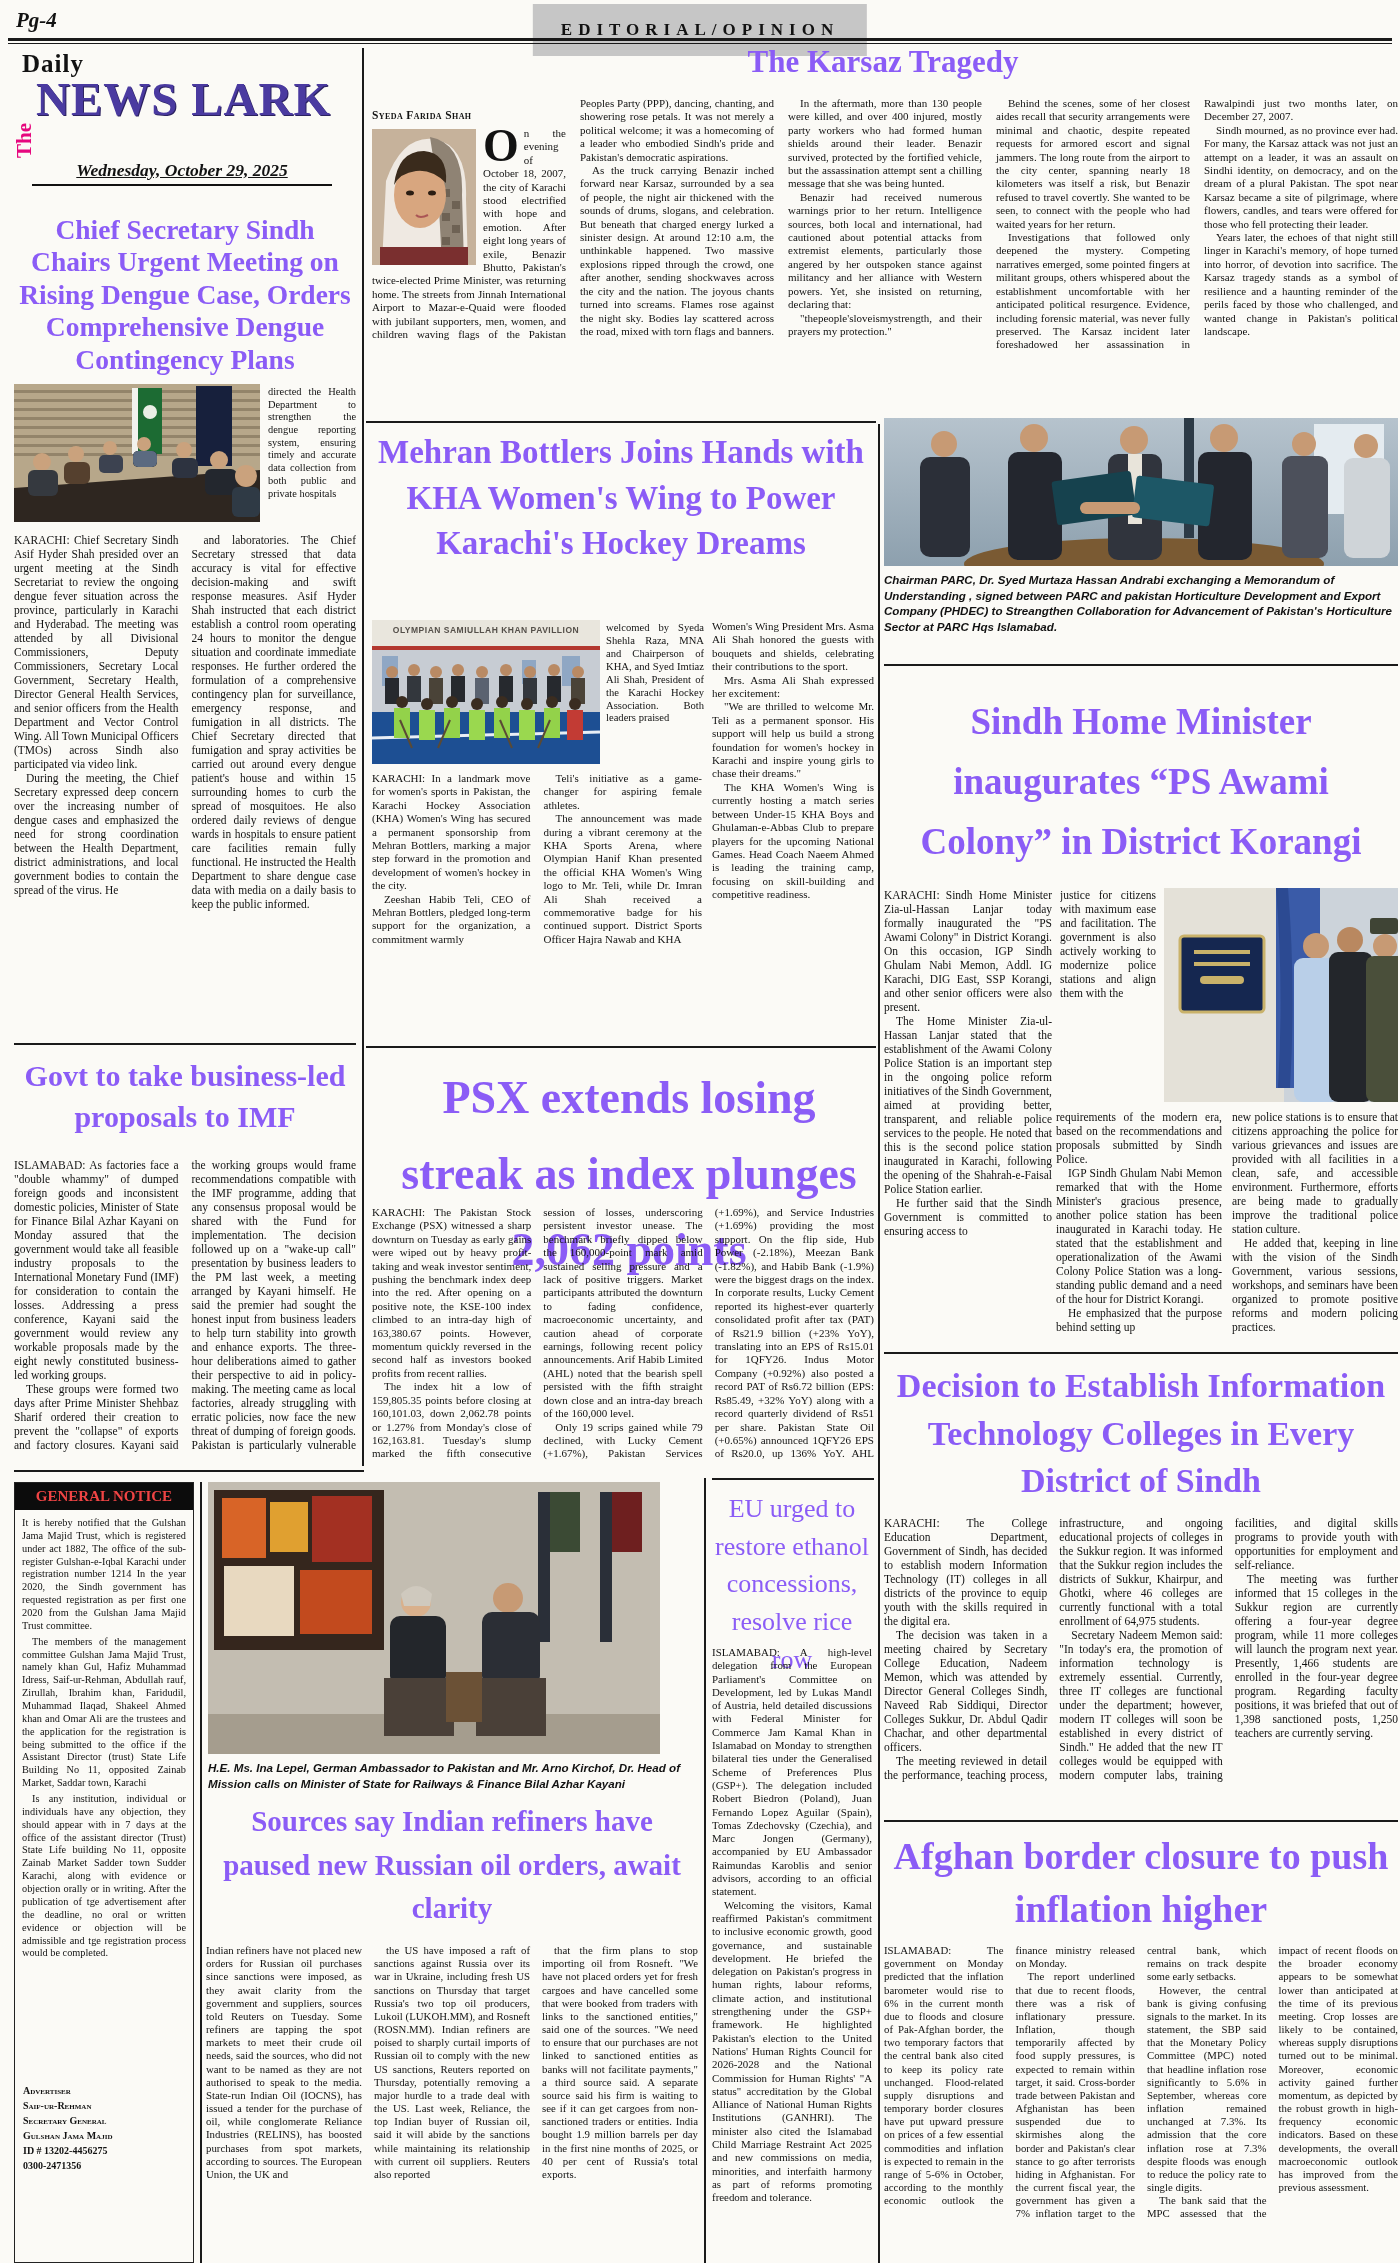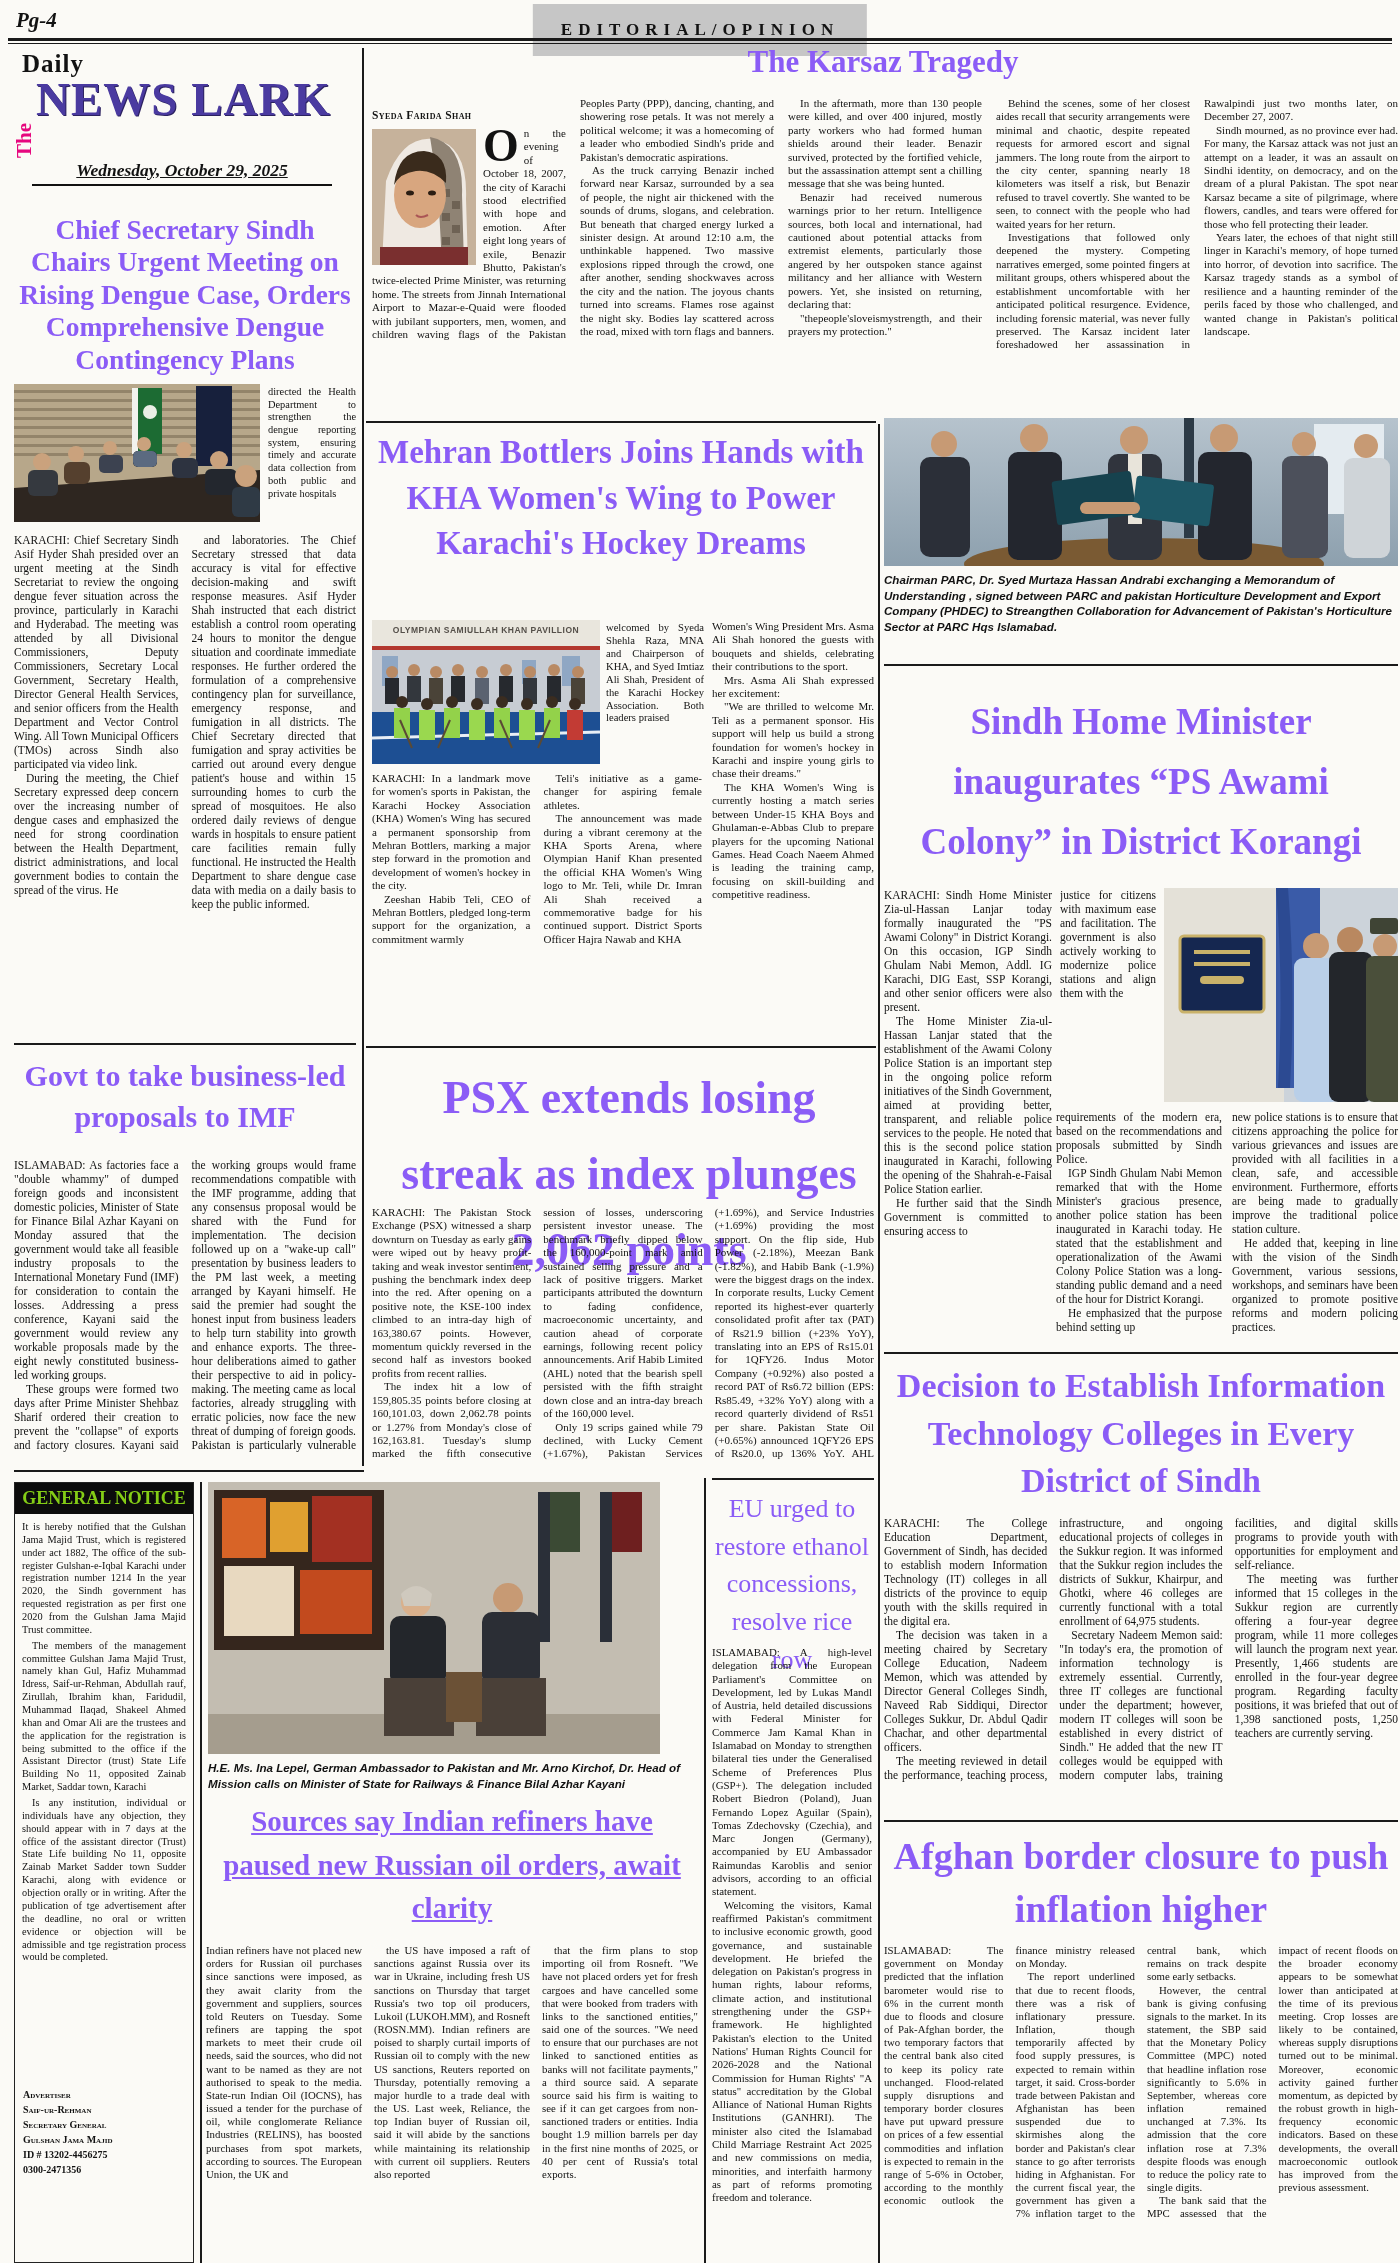--- a/index.html
+++ b/index.html
@@ -308,21 +308,21 @@
 
   <div class="abs hl" style="left:884px;top:1830px;width:514px;font-size:38px;line-height:1.4;">Afghan border closure to push inflation higher</div>
   <div class="abs bt c4" style="left:884px;top:1944px;width:514px;height:312px;font-size:10.8px;">
       <p>ISLAMABAD: The government on Monday predicted that the inflation barometer would rise to 6% in the current month due to floods and closure of Pak-Afghan border, the two temporary factors that the central bank also cited to keep its policy rate unchanged. Flood-related supply disruptions and temporary border closures have put upward pressure on prices of a few essential commodities and inflation is expected to remain in the range of 5-6% in October, according to the monthly economic outlook the finance ministry released on Monday.</p>
       <p>The report underlined that due to recent floods, there was a risk of inflationary pressure. Inflation, though temporarily affected by food supply pressures, is expected to remain within target, it said. Cross-border trade between Pakistan and Afghanistan has been suspended due to skirmishes along the border and Pakistan's clear stance to go after terrorists hiding in Afghanistan. For the current fiscal year, the government has given a 7% inflation target to the central bank, which remains on track despite some early setbacks.</p>
       <p>However, the central bank is giving confusing signals to the market. In its statement, the SBP said that the Monetary Policy Committee (MPC) noted that headline inflation rose significantly to 5.6% in September, whereas core inflation remained unchanged at 7.3%. Its admission that the core inflation rose at 7.3% despite floods was enough to reduce the policy rate to single digits.</p>
       <p>The bank said that the MPC assessed that the impact of recent floods on the broader economy appears to be somewhat lower than anticipated at the time of its previous meeting. Crop losses are likely to be contained, whereas supply disruptions turned out to be minimal. Moreover, economic activity gained further momentum, as depicted by the robust growth in high-frequency economic indicators. Based on these developments, the overall macroeconomic outlook has improved from the previous assessment.</p>
     </div>
 
   <div class="abs" style="left:14px;top:1482px;width:180px;height:781px;border:1px solid #222;background:#fbfaf6;box-sizing:border-box;">
-    <div style="background:#0c0c0c;color:#84cc16;text-align:center;font-weight:700;font-size:18px;padding:5px 0;">GENERAL NOTICE</div>
+    <div style="background:#0c0c0c;color:#ef4444;text-align:center;font-weight:700;font-size:15px;padding:5px 0;">GENERAL NOTICE</div>
     <div class="smallbt" style="padding:7px 7px 4px 7px;height:560px;overflow:hidden;">
         <p>It is hereby notified that the Gulshan Jama Majid Trust, which is registered under act 1882, The office of the sub-register Gulshan-e-Iqbal Karachi under registration number 1214 In the year 2020, the Sindh government has requested registration as per first one 2020 from the Gulshan Jama Majid Trust committee.</p>
         <p>The members of the management committee Gulshan Jama Majid Trust, namely khan Gul, Hafiz Muhammad Idress, Saif-ur-Rehman, Abdullah rauf, Zirullah, Ibrahim khan, Faridudil, Muhammad Ilaqad, Shakeel Ahmed khan and Omar Ali are the trustees and the application for the registration is being submitted to the office if the Assistant Director (trust) State Life Building No 11, opposited Zainab Market, Saddar town, Karachi</p>
         <p>Is any institution, individual or individuals have any objection, they should appear with in 7 days at the office of the assistant director (Trust) State Life building No 11, opposite Zainab Market Sadder town Sudder Karachi, along with evidence or objection orally or in writing. After the publication of tge advertisement after the deadline, no oral or written evidence or objection will be admissible and tge registration process would be completed.</p>
       </div>
     <div class="lines" style="padding:2px 8px;font-size:10px;font-weight:700;font-variant:small-caps;line-height:1.5;">
         <p>Advertiser</p>
         <p>Saif-ur-Rehman</p>
         <p>Secretary General</p>
         <p>Gulshan Jama Majid</p>
@@ -352,21 +352,21 @@
         <path d="M193 112 Q208 96 224 112 L222 124 L196 124 Z" fill="#cfc9be"></path>
       <rect x="182" y="134" width="56" height="70" rx="10" fill="#23262b"></rect>
       <circle cx="300" cy="116" r="15" fill="#c79a74"></circle>
       <rect x="274" y="130" width="58" height="74" rx="10" fill="#2b2e35"></rect>
       <rect x="176" y="196" width="70" height="58" fill="#4a4038"></rect>
         <rect x="268" y="196" width="70" height="58" fill="#4a4038"></rect>
       <rect x="238" y="190" width="36" height="50" fill="#6b5136"></rect>
     </svg>
   </div>
   <div class="abs cap" style="left:208px;top:1760px;width:492px;font-size:11.6px;">H.E. Ms. Ina Lepel, German Ambassador to Pakistan and Mr. Arno Kirchof, Dr. Head of Mission calls on Minister of State for Railways &amp; Finance Bilal Azhar Kayani</div>
-  <div class="abs hl" style="left:206px;top:1800px;width:492px;font-size:29px;line-height:1.5;text-decoration:underline;">Sources say Indian refiners have paused new Russian oil orders, await clarity</div>
+  <div class="abs hl" style="left:206px;top:1800px;width:492px;font-size:29px;line-height:1.5;">Sources say Indian refiners have paused new Russian oil orders, await clarity</div>
   <div class="abs bt c3" style="left:206px;top:1944px;width:492px;height:312px;font-size:10.8px;">
       <p>Indian refiners have not placed new orders for Russian oil purchases since sanctions were imposed, as they await clarity from the government and suppliers, sources told Reuters on Tuesday. Some refiners are tapping the spot markets to meet their crude oil needs, said the sources, who did not want to be named as they are not authorised to speak to the media. State-run Indian Oil (IOCNS), has issued a tender for the purchase of oil, while conglomerate Reliance Industries (RELINS), has boosted purchases from spot markets, according to sources. The European Union, the UK and</p>
       <p>the US have imposed a raft of sanctions against Russia over its war in Ukraine, including fresh US sanctions on Thursday that target Russia's two top oil producers, Lukoil (LUKOH.MM), and Rosneft (ROSN.MM). Indian refiners are poised to sharply curtail imports of Russian oil to comply with the new US sanctions, Reuters reported on Thursday, potentially removing a major hurdle to a trade deal with the US. Last week, Reliance, the top Indian buyer of Russian oil, said it will abide by the sanctions while maintaining its relationship with current oil suppliers. Reuters also reported</p>
       <p>that the firm plans to stop importing oil from Rosneft. "We have not placed orders yet for fresh cargoes and have cancelled some that were booked from traders with links to the sanctioned entities," said one of the sources. "We need to ensure that our purchases are not linked to sanctioned entities as banks will not facilitate payments," a third source said. A separate source said his firm is waiting to see if it can get cargoes from non-sanctioned traders or entities. India bought 1.9 million barrels per day in the first nine months of 2025, or 40 per cent of Russia's total exports.</p>
     </div>
 
   <div class="rule" style="left:704px;top:1478px;width:1.5px;height:785px;"></div>
   <div class="rule" style="left:712px;top:1478px;width:162px;height:1.5px;"></div>
   <div class="abs hl" style="left:712px;top:1490px;width:160px;font-size:26px;line-height:1.45;font-weight:400;">EU urged to restore ethanol concessions, resolve rice row</div>
   <div class="abs bt" style="left:712px;top:1646px;width:160px;height:614px;font-size:10.9px;">

